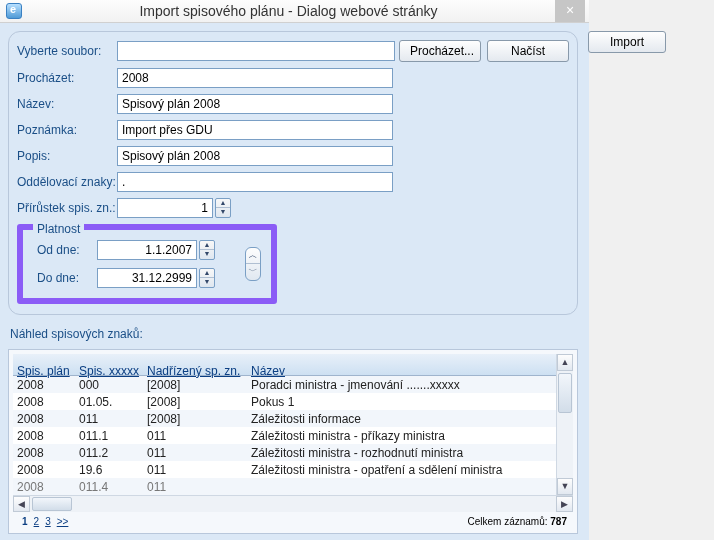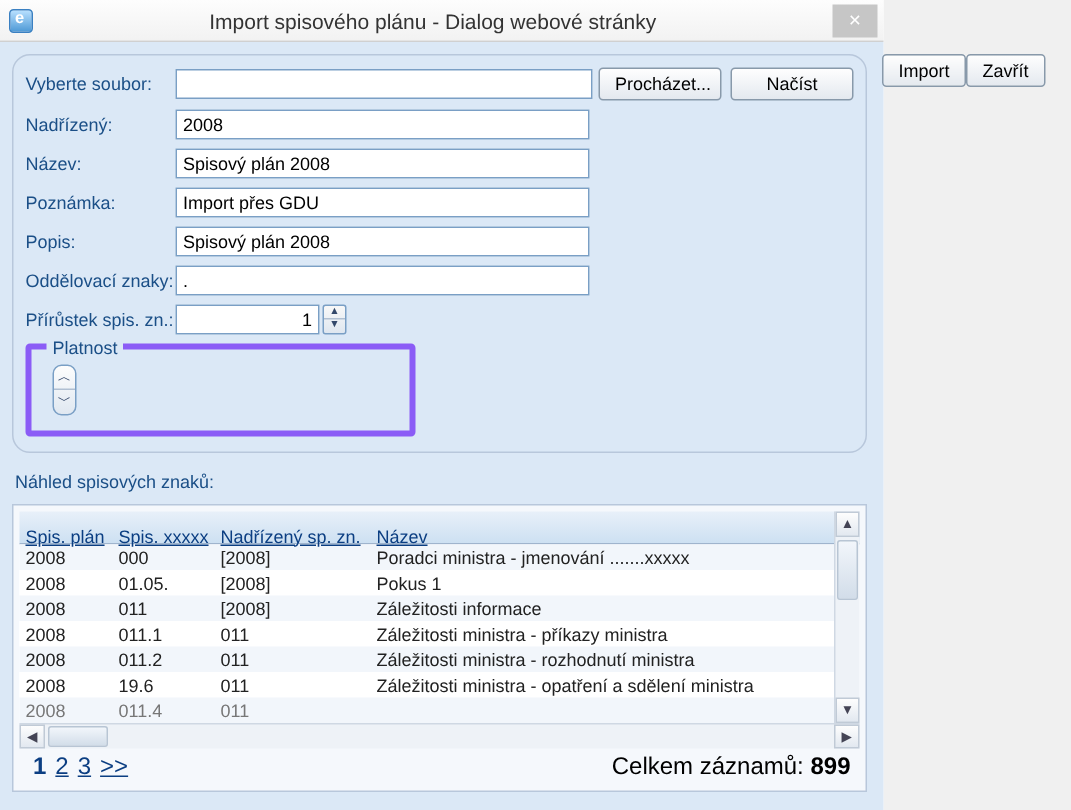--- a/index.html
+++ b/index.html
@@ -14,21 +14,21 @@
   .left { flex: 1; display: flex; flex-direction: column; }
   .right { width: 80px; display: flex; flex-direction: row; justify-content: space-between; padding-bottom: 6px; }
   .formarea { background: #dbe8f6; border: 1px solid #b8c7db; padding: 8px 8px 10px 8px; border-radius: 12px; }
   .row { display: flex; align-items: center; margin-bottom: 6px; }
   .lbl { color: #1b4f87; font-size: 12px; min-width: 100px; }
   input[type=text] { height: 20px; border: 1px solid #7a9fc5; background: #fff; padding: 1px 4px; font-size: 12px; font-family: inherit; color: #000; }
   .btn { height: 22px; border: 1px solid #8899aa; background: linear-gradient(#fefefe,#e4e9ef); border-radius: 3px; font-size: 12px; cursor: pointer; padding: 0 10px; }
   .spin { display: inline-flex; flex-direction: column; border: 1px solid #7a9fc5; border-radius: 2px; background: linear-gradient(#f8f8f8,#dfe7f0); overflow: hidden; }
   .spin div { width: 14px; height: 9px; text-align: center; font-size: 7px; line-height: 8px; color: #33486a; cursor: pointer; border-bottom: 1px solid #b0bfd2; }
   .spin div:last-child { border-bottom: none; }
-  .fieldset { border: 4px solid #8b5cf6; border-radius: 3px; margin-top: 4px; padding: 10px 10px 10px 14px; position: relative; width: 260px; }
+  .fieldset { border: 6px solid #8b5cf6; border-radius: 3px; margin-top: 4px; padding: 10px 10px 10px 14px; position: relative; width: 260px; }
   .fieldset .legend { position: absolute; top: -8px; left: 10px; background: #dbe8f6; padding: 0 4px; color: #1b4f87; font-size: 12px; }
   .vspin { display: inline-flex; flex-direction: column; border: 1px solid #7a9fc5; border-radius: 6px; background: linear-gradient(#fdfdfd,#e0e8f1); overflow: hidden; }
   .vspin div { width: 14px; height: 16px; text-align: center; line-height: 15px; font-size: 9px; color: #33486a; cursor: pointer; border-bottom: 1px solid #b0bfd2; }
   .vspin div:last-child { border-bottom:none; }
   .preview-label { color: #1b4f87; margin: 12px 0 8px 2px; }
   .grid { border: 1px solid #b8c7db; background: #f5f8fc; padding: 4px 4px 4px 4px; }
   .gridinner { position: relative; }
   .gridhead { display: flex; background: linear-gradient(#e8f0f9,#cde0f2); height: 22px; align-items: center; border-bottom: 1px solid #9fb4cd; }
   .gridhead .col { color: #0b3e82; text-decoration: underline; font-size: 12px; padding-left: 4px; cursor: pointer; margin-top: 12px; }
   .col1 { width: 62px; } .col2 { width: 68px; } .col3 { width: 104px; } .col4 { flex: 1; }
@@ -38,21 +38,21 @@
   .gridrow:nth-child(even) { background: #fff; }
   .gridrow .cell { padding-left: 4px; overflow: hidden; white-space: nowrap; }
   .vscroll { position: absolute; right: 0; top: 0; bottom: 0; width: 17px; background: #eef2f7; border-left: 1px solid #cfd8e3; display: flex; flex-direction: column; }
   .vscroll .arrow { height: 17px; background: linear-gradient(#fdfdfd,#e2e8f0); text-align: center; line-height: 15px; font-size: 9px; color: #445; border: 1px solid #c0cad6; cursor: pointer; }
   .vscroll .track { flex: 1; position: relative; }
   .vscroll .thumb { position: absolute; top: 2px; left: 1px; right: 1px; height: 40px; background: linear-gradient(#f2f6fb,#d2dde9); border: 1px solid #b8c5d4; border-radius: 2px; }
   .hscroll { display: flex; height: 17px; background: #eef2f7; border-top: 1px solid #cfd8e3; }
   .hscroll .harrow { width: 17px; background: linear-gradient(#fdfdfd,#e2e8f0); text-align:center; line-height:15px; font-size:9px; color:#445; border:1px solid #c0cad6; cursor:pointer; }
   .hscroll .htrack { flex:1; position: relative; }
   .hscroll .hthumb { position:absolute; left:2px; top:1px; bottom:1px; width:40px; background: linear-gradient(#f2f6fb,#d2dde9); border:1px solid #b8c5d4; border-radius:2px; }
-  .pager { display: flex; padding: 4px 6px 2px 6px; font-size: 16px; }
+  .pager { display: flex; padding: 4px 6px 2px 6px; font-size: 10px; }
   .pager .pages { color: #0b3e82; }
   .pager .pages span { text-decoration: underline; cursor: pointer; margin: 0 3px; }
   .pager .pages .cur { font-weight: bold; text-decoration: none; color: #0b3e82; }
   .pager .total { margin-left: auto; color: #000; }
   .rightbtn { width: 78px; }
   .lastrow-faded { color: #777 !important; }
 </style>
 </head>
 <body>
 
@@ -69,21 +69,21 @@
       <div class="formarea">
 
         <div class="row">
           <div class="lbl">Vyberte soubor:</div>
           <input type="text" style="width: 278px;" value="">
           <button class="btn" style="margin-left:4px;width:82px">Procházet...</button>
           <button class="btn" style="margin-left:6px;width:82px">Načíst</button>
         </div>
 
         <div class="row">
-          <div class="lbl">Nadřízený:</div>
+          <div class="lbl">Procházet:</div>
           <input type="text" style="width: 276px;" value="2008">
         </div>
         <div class="row">
           <div class="lbl">Název:</div>
           <input type="text" style="width: 276px;" value="Spisový plán 2008">
         </div>
         <div class="row">
           <div class="lbl">Poznámka:</div>
           <input type="text" style="width: 276px;" value="Import přes GDU">
         </div>
@@ -100,20 +100,38 @@
           <input type="text" style="width: 96px; text-align: right;" value="1">
           <div class="spin" style="margin-left:2px">
             <div>▲</div>
             <div>▼</div>
           </div>
         </div>
 
         <div class="fieldset">
           <div class="legend">Platnost</div>
           <div style="display:flex;align-items:center;gap:8px">
+            <div style="display:flex;flex-direction:column;gap:8px;flex:1">
+              <div class="row" style="margin-bottom:0">
+                <div class="lbl" style="min-width:60px">Od dne:</div>
+                <input type="text" style="width: 100px; text-align: right;" value="1.1.2007">
+                <div class="spin" style="margin-left:2px">
+                  <div>▲</div>
+                  <div>▼</div>
+                </div>
+              </div>
+              <div class="row" style="margin-bottom:0">
+                <div class="lbl" style="min-width:60px">Do dne:</div>
+                <input type="text" style="width: 100px; text-align: right;" value="31.12.2999">
+                <div class="spin" style="margin-left:2px">
+                  <div>▲</div>
+                  <div>▼</div>
+                </div>
+              </div>
+            </div>
             <div class="vspin">
               <div>︿</div>
               <div>﹀</div>
             </div>
           </div>
         </div>
       </div>
 
       <div class="preview-label">Náhled spisových znaků:</div>
 
@@ -180,25 +198,24 @@
           <div class="harrow">◀</div>
           <div class="htrack">
               <div class="hthumb"></div>
             </div>
           <div class="harrow">▶</div>
         </div>
         <div class="pager">
           <div class="pages" id="pages"><span class="cur">1</span><span>2</span><span>3</span><span>&gt;&gt;</span></div>
           <div class="total">
             <span>Celkem záznamů:</span>
-            <b>899</b>
+            <b>787</b>
           </div>
         </div>
       </div>
 
     </div>
 
     <div class="right">
       <button class="btn rightbtn">Import</button>
-      <button class="btn rightbtn">Zavřít</button>
     </div>
   </div>
 </div>
 
 </body></html>

